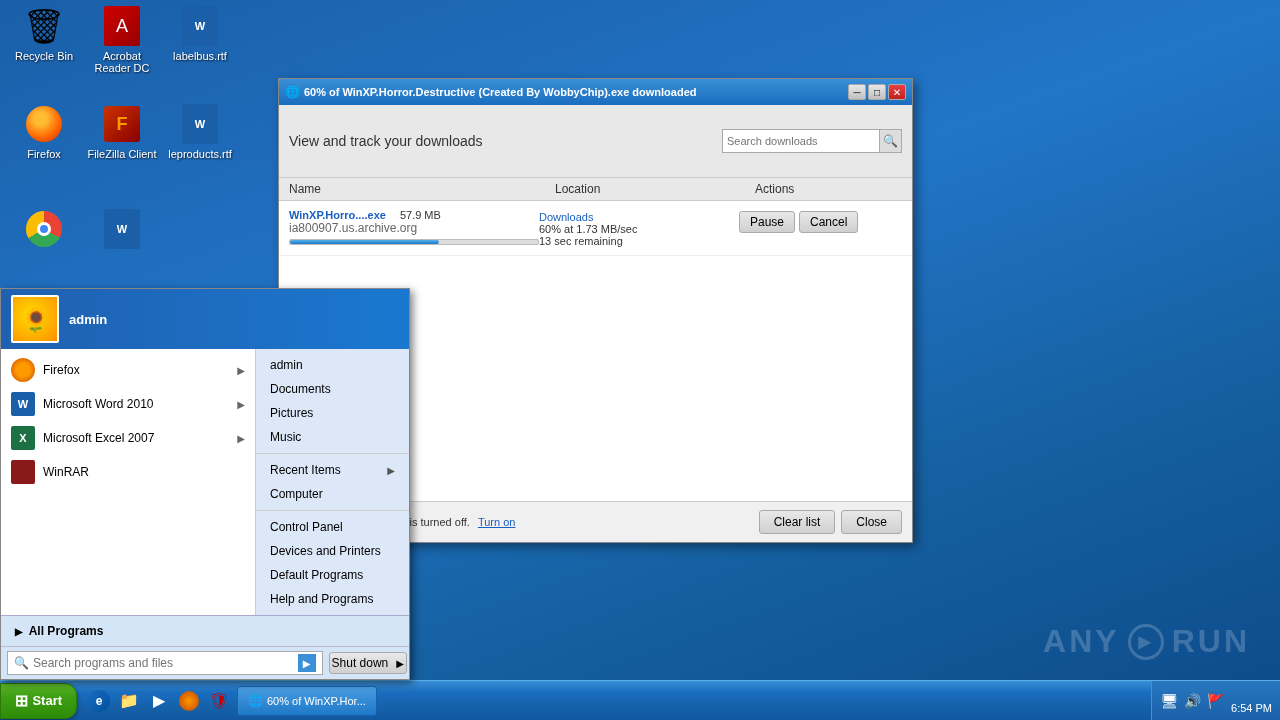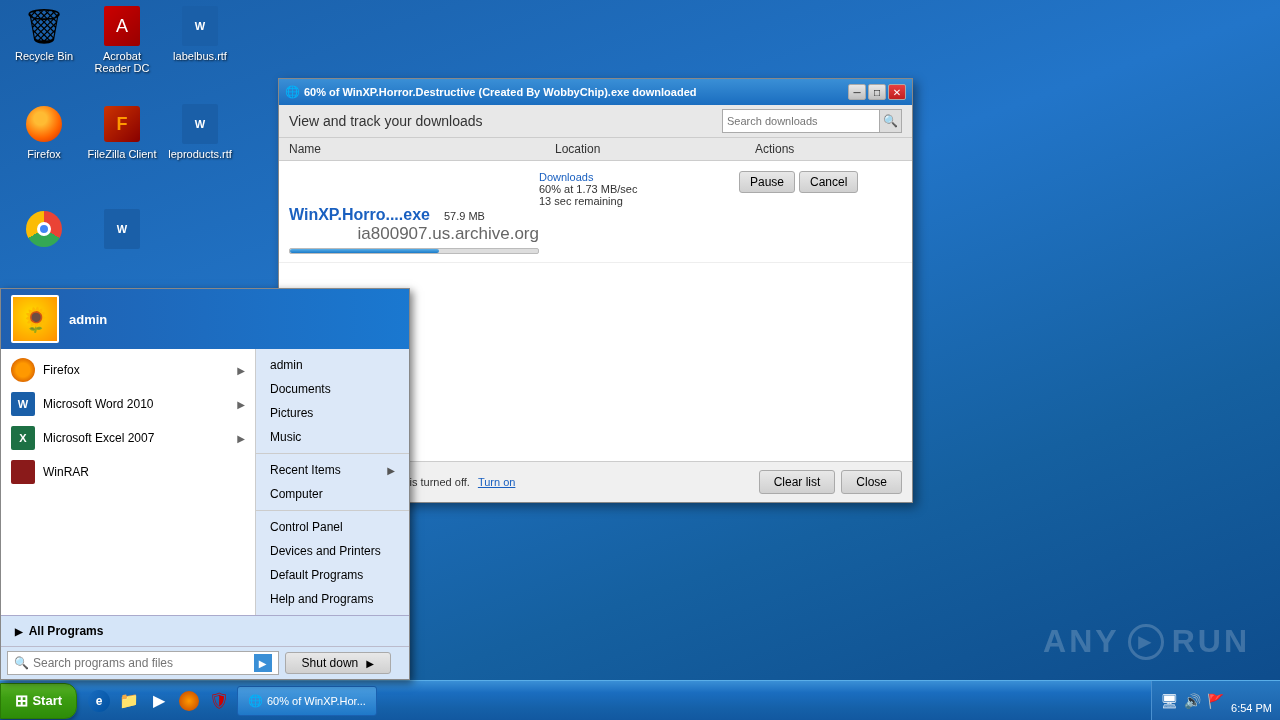--- a/index.html
+++ b/index.html
@@ -242,22 +242,22 @@
       font-size: 12px;
       color: #999;
     }
 
     .shutdown-btn {
       display: flex;
       align-items: center;
       background: linear-gradient(to bottom, #e8e8e8, #d0d0d0);
       border: 1px solid #aaa;
       border-radius: 3px;
-      padding: 3px 16px;
-      margin-right: 18px;
+      padding: 3px 2px;
+      margin-right: 2px;
       cursor: pointer;
       font-size: 12px;
       gap: 4px;
     }
 
     
     .download-dialog {
       position: absolute;
       top: 78px;
       left: 278px;
@@ -299,21 +299,21 @@
       justify-content: center;
       font-size: 10px;
       cursor: pointer;
       border: 1px solid #aaa;
       background: linear-gradient(to bottom, #e8e8e8, #c0c0c0);
       border-radius: 2px;
     }
 
     .dialog-toolbar {
       background: #e8e8e8;
-      padding: 4px 10px;
+      padding: 24px 10px;
       display: flex;
       align-items: center;
       justify-content: space-between;
       border-bottom: 1px solid #ccc;
     }
 
     .dialog-toolbar-title {
       font-size: 14px;
       font-weight: normal;
       color: #333;
@@ -373,30 +373,28 @@
       padding: 8px 10px;
       border-bottom: 1px solid #eee;
       background: white;
     }
 
     .download-info {
       width: 250px;
     }
 
     .download-filename {
-      font-size: 16px;
+      font-size: 11px;
       color: #1a60c0;
       font-weight: bold;
-      margin-top: 37px;
     }
 
     .download-source {
-      font-size: 17px;
+      font-size: 12px;
       color: #666;
-      text-align: right;
     }
 
     .download-size {
       font-size: 11px;
       color: #333;
       margin-left: 8px;
       white-space: nowrap;
     }
 
     .download-name-size {

